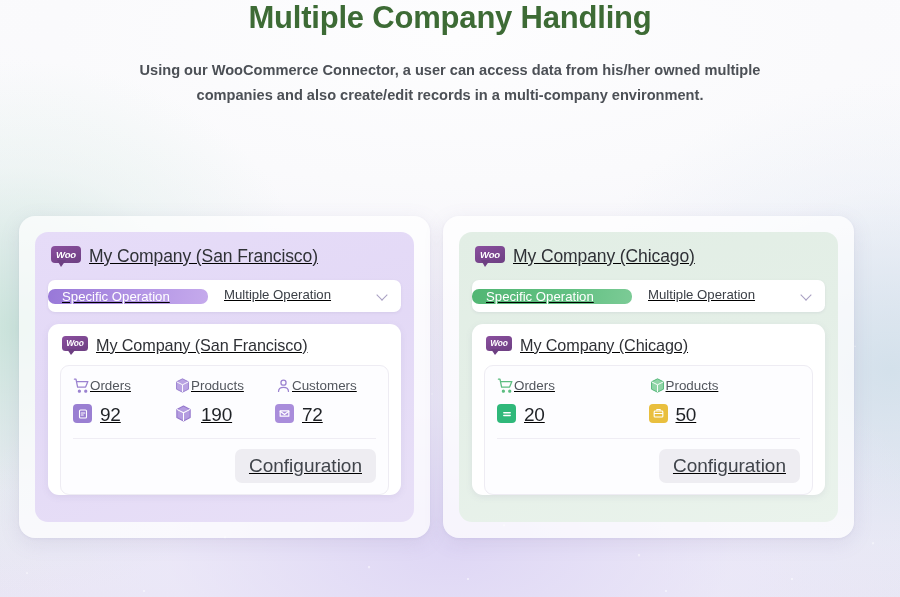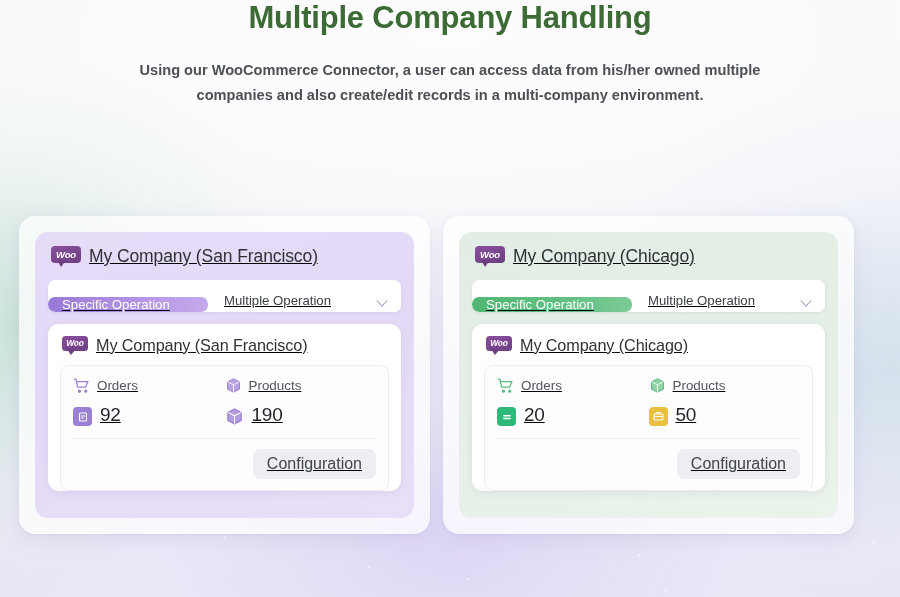--- a/index.html
+++ b/index.html
@@ -163,21 +163,21 @@
     letter-spacing: -0.2px;
   }
   .woo-badge.sm { width: 26px; height: 19px; }
   .woo-badge.sm .woo-body { width: 26px; height: 15px; border-radius: 3.5px; }
   .woo-badge.sm .woo-text { width: 26px; height: 15px; line-height: 15px; font-size: 8.4px; }
   .woo-badge.sm .woo-tail { left: 5px; top: 12.5px; border-top-width: 6px; }
 
   
   .op-toggle {
     display: flex;
-    align-items: flex-end;
+    align-items: center;
     height: 32px;
     border-radius: 7px;
     overflow: hidden;
     background: #ffffff;
     box-shadow: 0 1px 3px rgba(90,80,130,0.10);
   }
   .op-specific {
     flex: 0 0 160px;
     display: flex;
     align-items: center;
@@ -244,47 +244,46 @@
   }
   .stats-grid {
     display: flex;
     padding-bottom: 12px;
     border-bottom: 1px solid #efedf4;
   }
   .stat-col { flex: 1; }
   .stat-head {
     display: flex;
     align-items: center;
-    gap: 7px;
     margin-bottom: 10px;
     text-align: center;
   }
   .stat-label { font-size: 13.4px; color: #53575e; }
   .stat-val-row {
     display: flex;
-    align-items: flex-end;
+    align-items: flex-start;
     gap: 8px;
   }
   .stat-value {
     font-size: 19px;
     color: #1f2226;
     font-weight: 400;
     letter-spacing: -0.2px;
   }
 
   .config-row {
     display: flex;
     justify-content: flex-end;
     padding: 10px 0 11px 0;
   }
   .config-btn {
     background: #eeedf2;
     border-radius: 7px;
     padding: 6px 14px;
-    font-size: 16px;
+    font-size: 19px;
     color: #40444b;
   }
 
   
   .ic { flex: 0 0 auto; display: inline-flex; align-items: center; justify-content: center; }
   .ic svg { display: block; }
   .ic-sq { width: 19px; height: 19px; border-radius: 4px; display: inline-flex; align-items: center; justify-content: center; }
 </style>
 </head>
 <body>
@@ -370,20 +369,40 @@
                   <span class="ic">
                     <svg width="19" height="19" viewBox="0 0 24 24" fill="#b49ce0" stroke="#9578cc" stroke-width="1.4" stroke-linejoin="round">
                       <path d="M12 2.6l8.4 4.2v10.4L12 21.4 3.6 17.2V6.8z"></path>
                       <path d="M3.6 6.8L12 11l8.4-4.2M12 11v10.4" fill="none" stroke="#ffffff" stroke-width="1.3"></path>
                     </svg>
                   </span>
                   <span class="stat-value">190</span>
                 </div>
               </div>
 
+              <div class="stat-col">
+                <div class="stat-head">
+                  <span class="ic">
+                    <svg width="17" height="17" viewBox="0 0 24 24" fill="none" stroke="#9b82d0" stroke-width="1.8" stroke-linecap="round">
+                      <circle cx="12" cy="8" r="3.6"></circle>
+                        <path d="M5 20.4c0-3.6 3.1-5.8 7-5.8s7 2.2 7 5.8"></path>
+                    </svg>
+                  </span>
+                  <span class="stat-label">Customers</span>
+                </div>
+                <div class="stat-val-row">
+                  <span class="ic-sq" style="background:#a98ddb;">
+                    <svg width="13" height="13" viewBox="0 0 24 24" fill="none" stroke="#ffffff" stroke-width="2.2" stroke-linecap="round" stroke-linejoin="round">
+                      <path d="M4 7h16v10H4z" fill="none"></path>
+                        <path d="M4 8l8 6 8-6"></path>
+                    </svg>
+                  </span>
+                  <span class="stat-value">72</span>
+                </div>
+              </div>
 
             </div>
 
             <div class="config-row">
               <div class="config-btn">Configuration</div>
             </div>
           </div>
         </div>
 
       </div>

